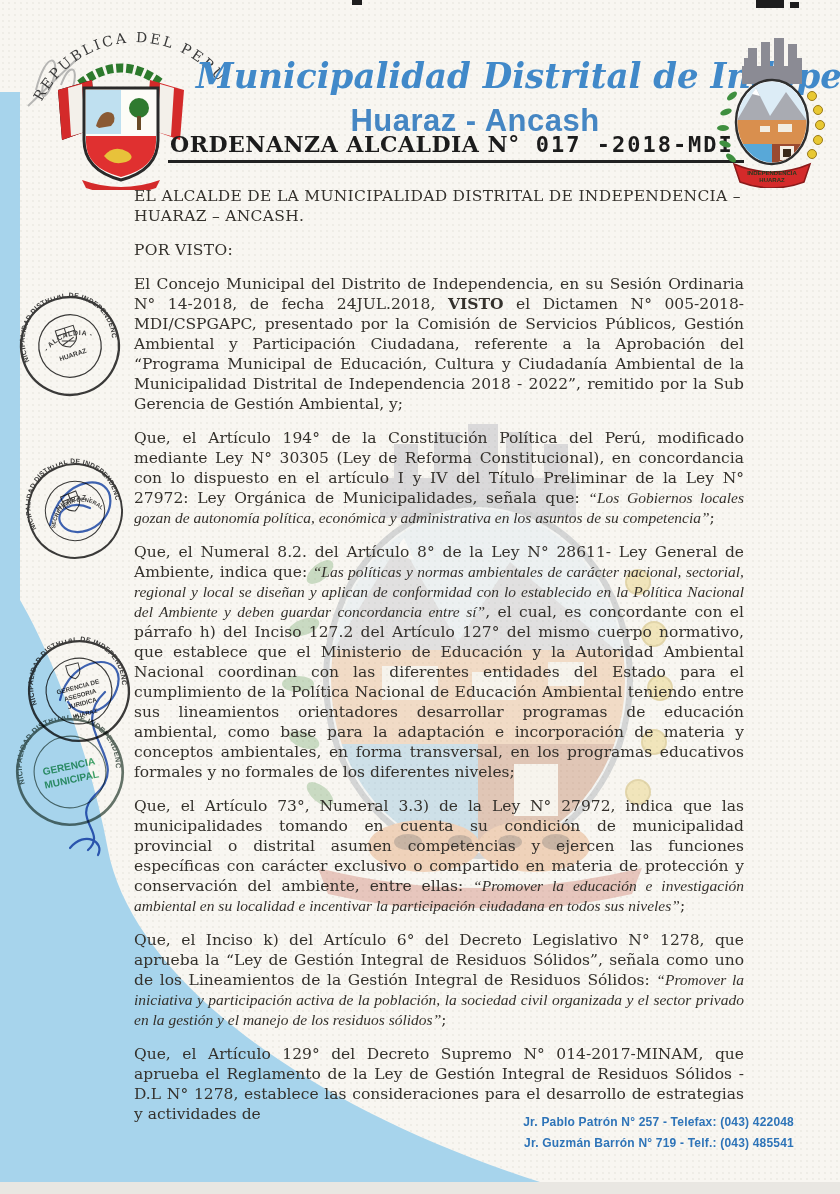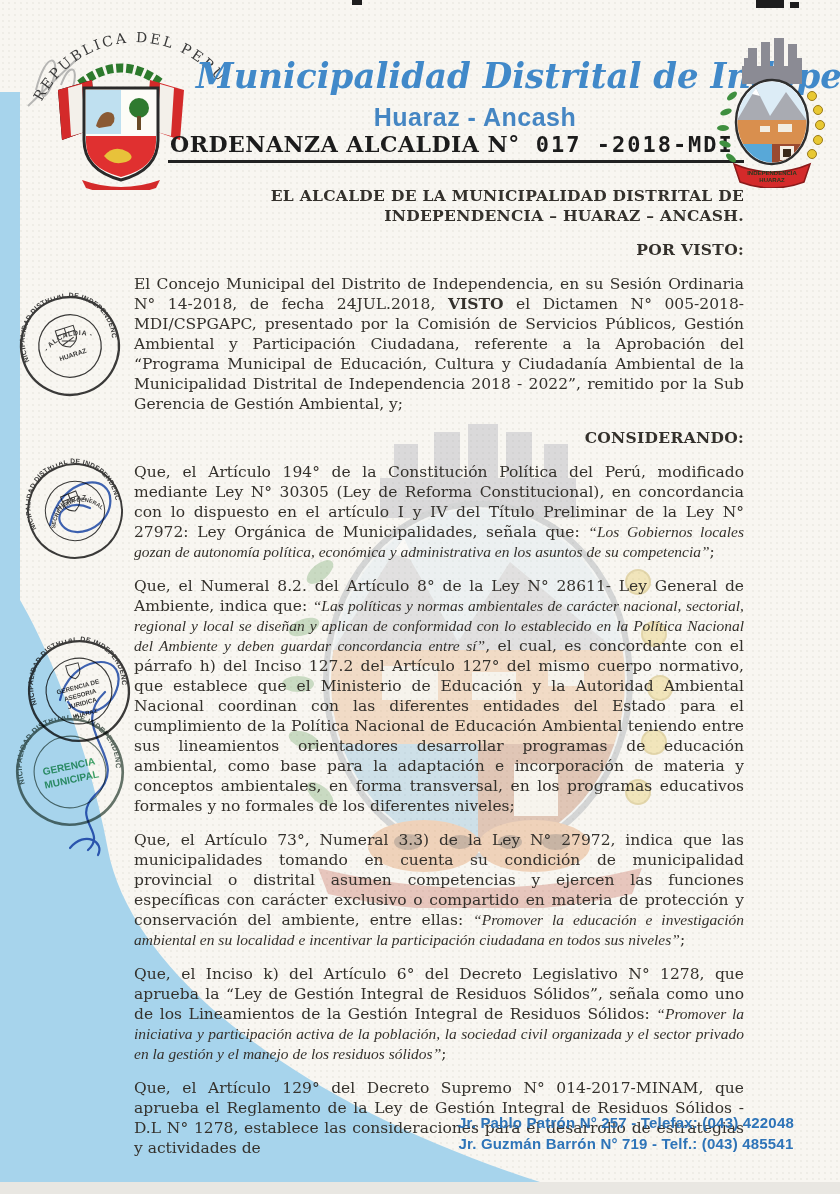--- a/index.html
+++ b/index.html
@@ -18,44 +18,44 @@
 
   .title-script{
     position:absolute; left:196px; top:56px; width:600px; z-index:2;
     font-family:"DejaVu Serif", serif; font-style:italic; font-weight:700;
     font-size:34px; color:#4189c9; letter-spacing:0px; white-space:nowrap;
     transform:scaleY(1.04);
   }
   .subtitle{
     position:absolute; left:320px; top:103px; width:310px; z-index:2;
     text-align:center; font-family:"Liberation Sans", sans-serif; font-weight:700;
-    font-size:25px; color:#4586c3; letter-spacing:.5px;
+    font-size:31px; color:#4586c3; letter-spacing:.5px;
   }
   .ordinance{
     position:absolute; left:168px; top:131px; z-index:2;
     font-family:"DejaVu Serif", serif; font-weight:700; font-size:22px; color:#1c1c1c;
     border-bottom:3px solid #222; padding:0 10px 3px 2px; white-space:nowrap;
     letter-spacing:.5px;
   }
   .ordinance .num{
     font-family:"DejaVu Sans Mono", monospace; font-weight:700; letter-spacing:2px;
     margin-left:16px;
   }
   .doc-body{
     position:absolute; left:134px; top:186px; width:610px; z-index:3;
     font-size:15.5px; line-height:20px; color:#34312c;
   }
   .doc-body p{margin:0 0 14px 0;}
-  .doc-body .heading{font-weight:700; letter-spacing:.3px;text-align:right;}
+  .doc-body .heading{font-weight:400; letter-spacing:.3px;}
   .doc-body .para{text-align:justify;}
   .seg-b{font-weight:700;margin-top:31px;}
   .seg-i{font-style:italic;font-family:Liberation Serif, serif;}
   .footer{
-    position:absolute; right:46px; top:1112px; z-index:3; text-align:center;
-    font-family:"Liberation Sans", sans-serif; font-weight:700; font-size:15px;
+    position:absolute; right:46px; top:1112px; z-index:3; text-align:right;
+    font-family:"Liberation Sans", sans-serif; font-weight:700; font-size:12px;
     color:#2e74b8; line-height:21px; letter-spacing:.2px;
   }
   .scan-mark{position:absolute; background:#1d1d1d; z-index:6;}
 </style>
 </head>
 <body>
 
 <div class="page">
 
   <svg class="scan-blue" width="840" height="1194" viewBox="0 0 840 1194">
@@ -200,21 +200,20 @@
       <ellipse cx="248" cy="420" rx="12" ry="7" fill="#7a4a2a"></ellipse>
       <ellipse cx="294" cy="420" rx="14" ry="8" fill="#7a4a2a"></ellipse>
     </g>
     <path d="M56,446 Q216,486 380,446 L370,472 Q216,506 66,472 Z" fill="#cc7a6a"></path>
   </svg>
 
   <div class="doc-body">
       <p class="heading">EL ALCALDE DE LA MUNICIPALIDAD DISTRITAL DE INDEPENDENCIA – HUARAZ – ANCASH.</p>
       <p class="heading">POR VISTO:</p>
       <p class="para"><span class="seg-n">El Concejo Municipal del Distrito de Independencia, en su Sesión Ordinaria N° 14-2018, de fecha 24JUL.2018, </span><span class="seg-b">VISTO</span><span class="seg-n"> el Dictamen N° 005-2018-MDI/CSPGAPC, presentado por la Comisión de Servicios Públicos, Gestión Ambiental y Participación Ciudadana, referente a la Aprobación del “Programa Municipal de Educación, Cultura y Ciudadanía Ambiental de la Municipalidad Distrital de Independencia 2018 - 2022”, remitido por la Sub Gerencia de Gestión Ambiental, y;</span></p>
-      <p class="heading">CONSIDERANDO:</p>
       <p class="para"><span class="seg-n">Que, el Artículo 194° de la Constitución Política del Perú, modificado mediante Ley N° 30305 (Ley de Reforma Constitucional), en concordancia con lo dispuesto en el artículo I y IV del Título Preliminar de la Ley N° 27972: Ley Orgánica de Municipalidades, señala que: </span><span class="seg-i">“Los Gobiernos locales gozan de autonomía política, económica y administrativa en los asuntos de su competencia”</span><span class="seg-n">;</span></p>
       <p class="para"><span class="seg-n">Que, el Numeral 8.2. del Artículo 8° de la Ley N° 28611- Ley General de Ambiente, indica que: </span><span class="seg-i">“Las políticas y normas ambientales de carácter nacional, sectorial, regional y local se diseñan y aplican de conformidad con lo establecido en la Política Nacional del Ambiente y deben guardar concordancia entre sí”</span><span class="seg-n">, el cual, es concordante con el párrafo h) del Inciso 127.2 del Artículo 127° del mismo cuerpo normativo, que establece que el Ministerio de Educación y la Autoridad Ambiental Nacional coordinan con las diferentes entidades del Estado para el cumplimiento de la Política Nacional de Educación Ambiental teniendo entre sus lineamientos orientadores desarrollar programas de educación ambiental, como base para la adaptación e incorporación de materia y conceptos ambientales, en forma transversal, en los programas educativos formales y no formales de los diferentes niveles;</span></p>
       <p class="para"><span class="seg-n">Que, el Artículo 73°, Numeral 3.3) de la Ley N° 27972, indica que las municipalidades tomando en cuenta su condición de municipalidad provincial o distrital asumen competencias y ejercen las funciones específicas con carácter exclusivo o compartido en materia de protección y conservación del ambiente, entre ellas: </span><span class="seg-i">“Promover la educación e investigación ambiental en su localidad e incentivar la participación ciudadana en todos sus niveles”</span><span class="seg-n">;</span></p>
       <p class="para"><span class="seg-n">Que, el Inciso k) del Artículo 6° del Decreto Legislativo N° 1278, que aprueba la “Ley de Gestión Integral de Residuos Sólidos”, señala como uno de los Lineamientos de la Gestión Integral de Residuos Sólidos: </span><span class="seg-i">“Promover la iniciativa y participación activa de la población, la sociedad civil organizada y el sector privado en la gestión y el manejo de los residuos sólidos”</span><span class="seg-n">;</span></p>
       <p class="para"><span class="seg-n">Que, el Artículo 129° del Decreto Supremo N° 014-2017-MINAM, que aprueba el Reglamento de la Ley de Gestión Integral de Residuos Sólidos -  D.L N° 1278, establece las consideraciones para el desarrollo de estrategias y actividades  de</span></p>
     </div>
 
   <svg class="stamp" style="left:18px;top:294px;transform:rotate(-18deg);" width="104" height="104" viewBox="0 0 100 100">
     <defs>
       <path id="s1top" d="M9,54 A42,42 0 1 1 91,54" fill="none"></path>

